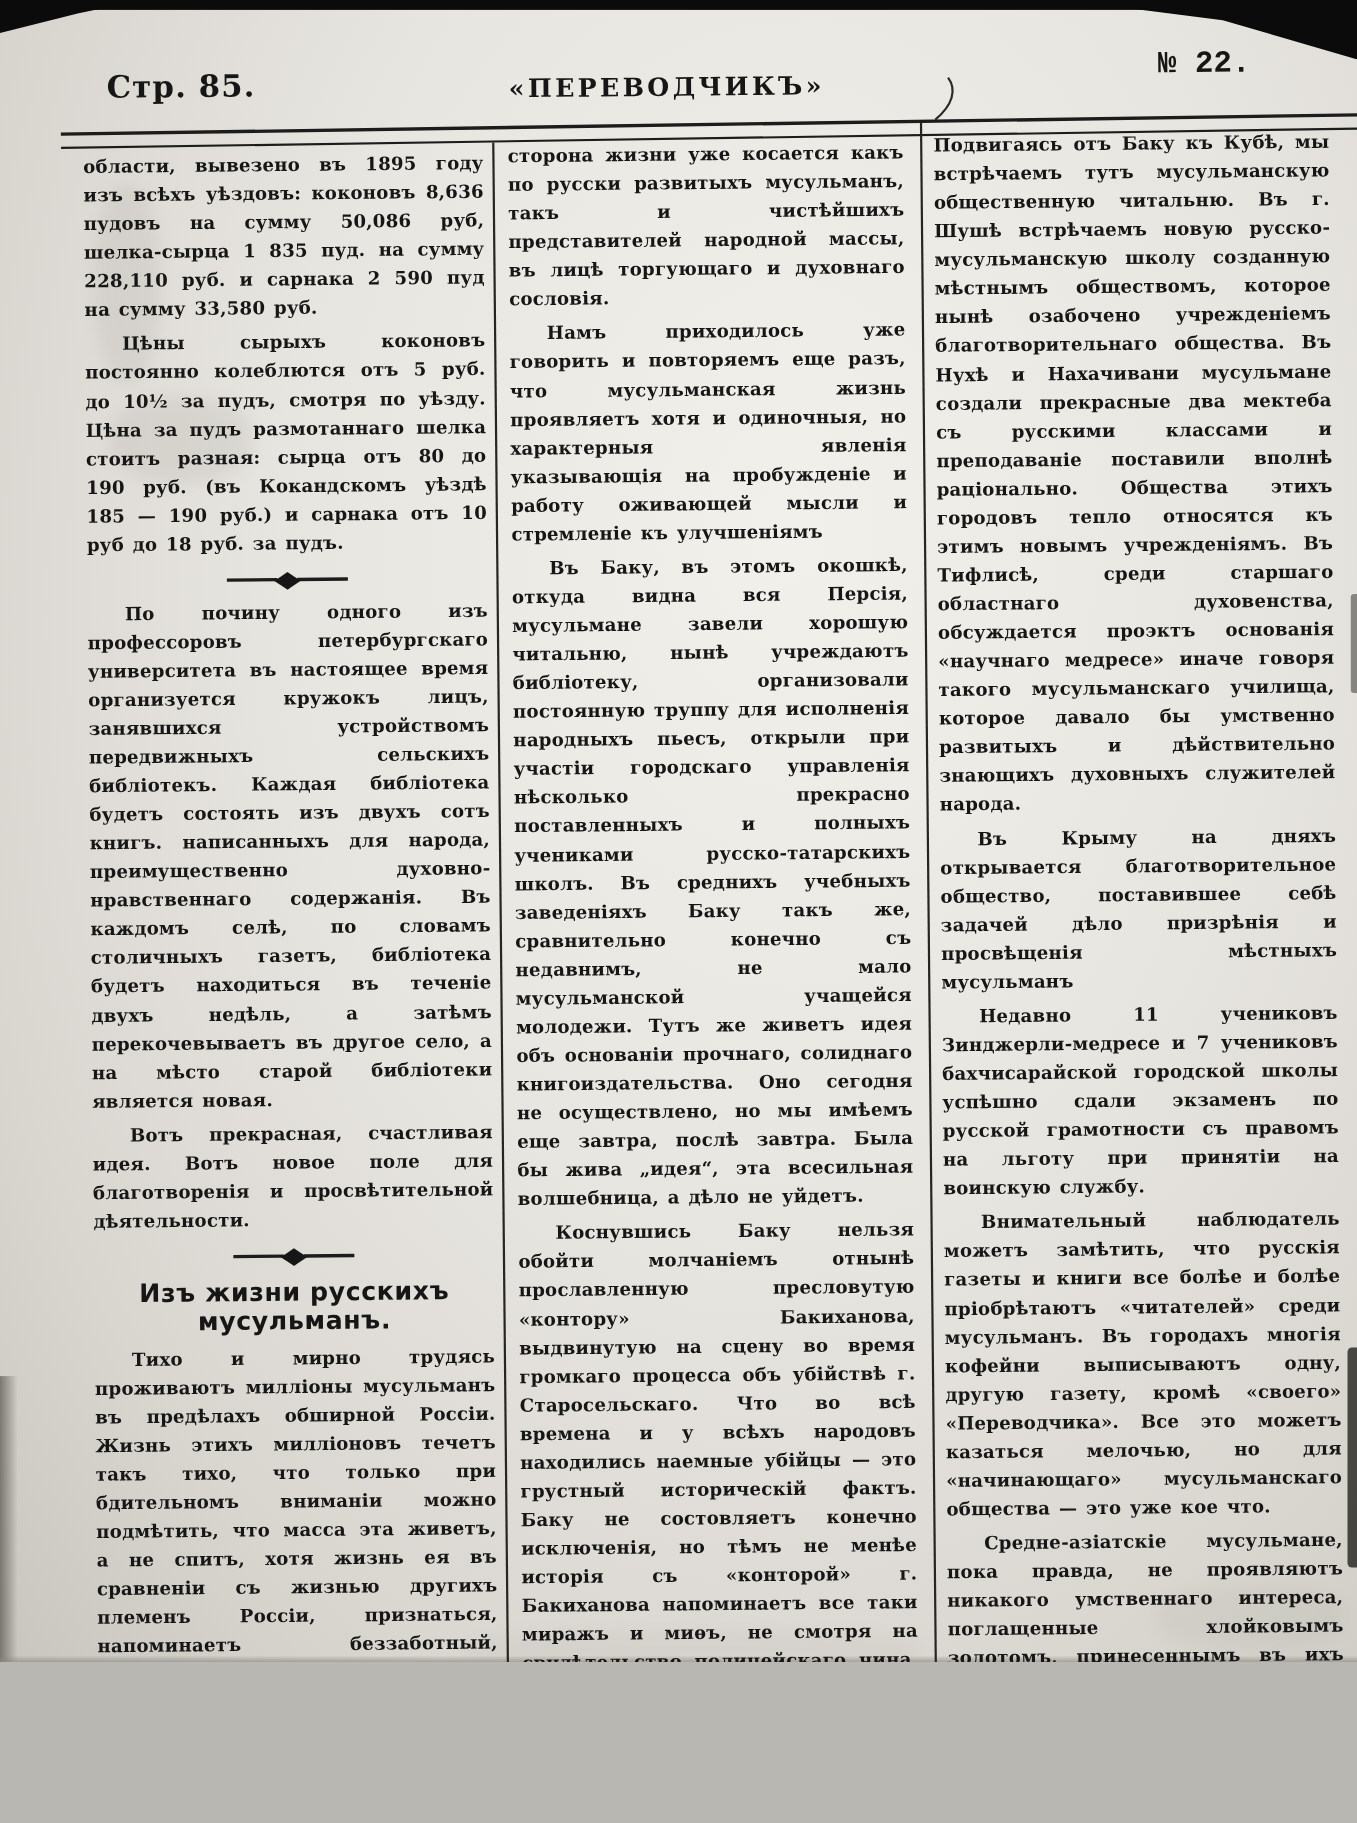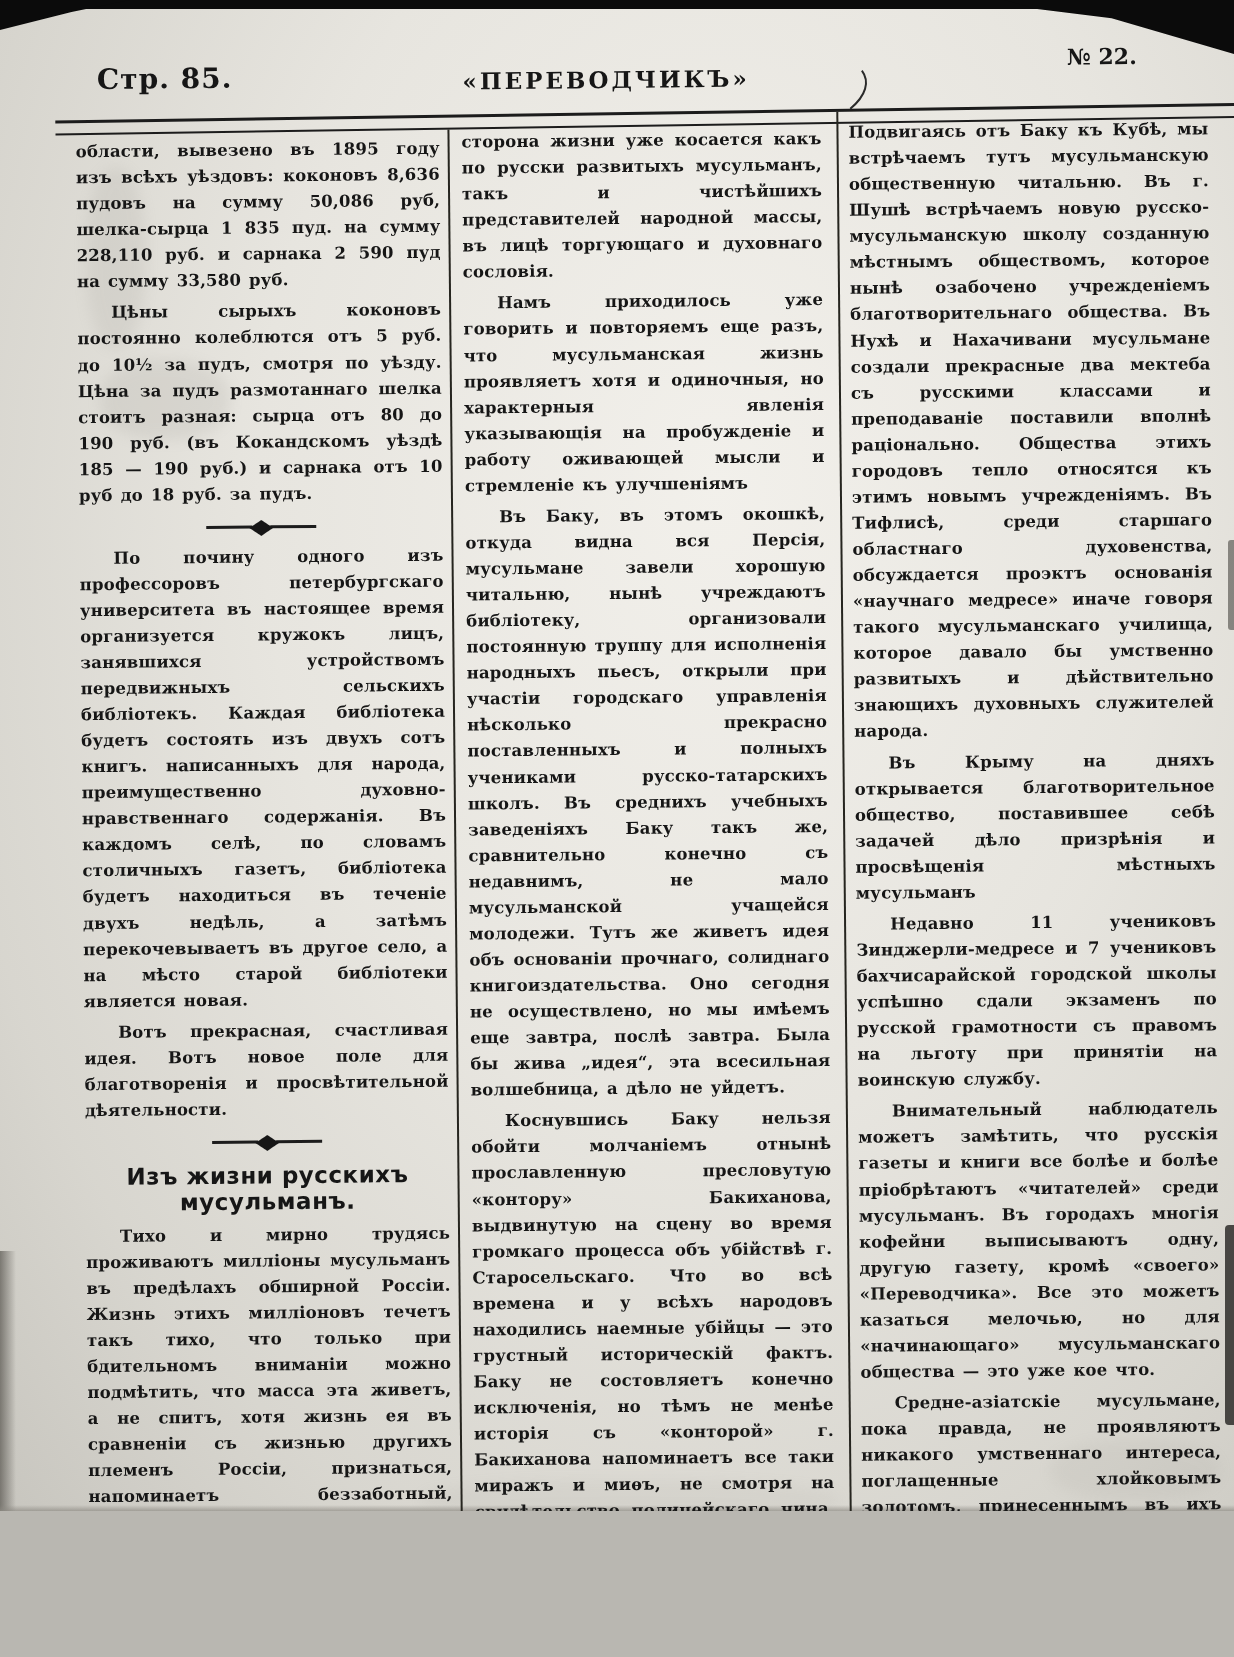--- a/index.html
+++ b/index.html
@@ -33,21 +33,21 @@
   .stain.s3{left:70px;top:1530px;width:280px;height:34px;opacity:.14;}
   .stain.s4{left:420px;top:1480px;width:420px;height:40px;opacity:.08;}
   .stain.s5{left:1050px;top:1440px;width:170px;height:60px;opacity:.09;}
 
   .content{position:absolute;inset:0;transform:rotate(-0.55deg);transform-origin:50% 40%;}
 
   
   .page-label{position:absolute;left:102px;top:58px;font-size:28px;font-weight:700;letter-spacing:1px;}
   .masthead{position:absolute;left:50%;top:66px;transform:translateX(-52%);
     font-size:23px;font-weight:700;letter-spacing:3px;white-space:nowrap;}
-  .issue-label{position:absolute;right:92px;top:48px;font-size:22px;font-weight:700;}
+  .issue-label{position:absolute;right:92px;top:48px;font-size:28px;font-weight:700;font-family:Liberation Mono, monospace;}
   .pen-mark{position:absolute;left:846px;top:70px;}
 
   .header-rule{position:absolute;left:60px;right:-6px;top:112px;height:10px;
     border-top:3px solid #1c1c1c;border-bottom:2px solid #1c1c1c;transform:rotate(-0.3deg);}
 
   
   .vrule{position:absolute;width:2px;background:#26251f;}
   .vrule.v1{left:452px;top:128px;height:1500px;}
   .vrule.v2{left:841px;top:114px;height:1490px;}
 

